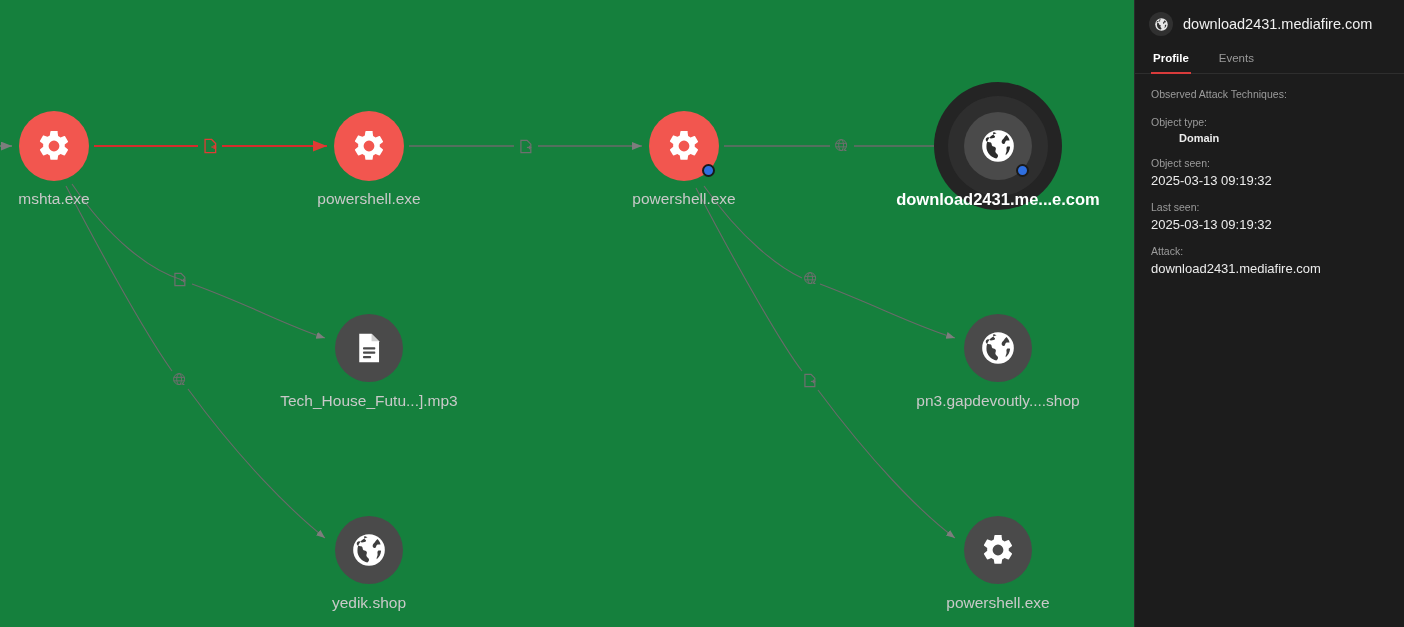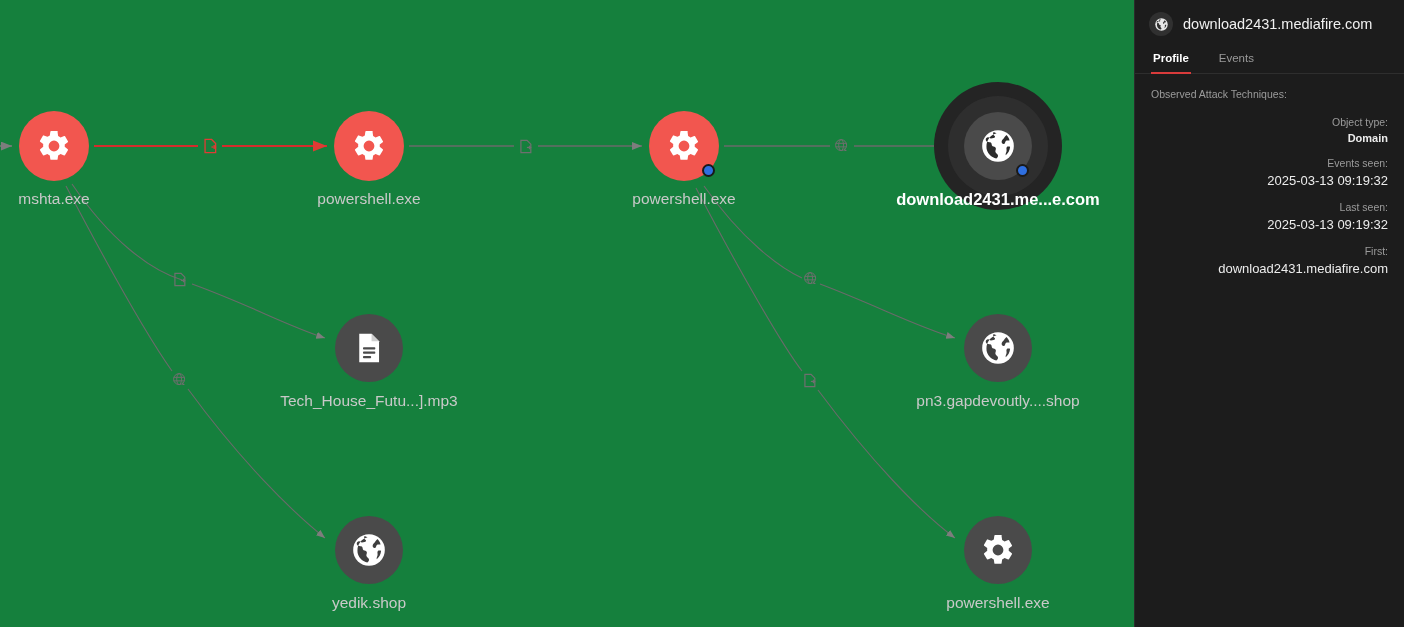--- a/index.html
+++ b/index.html
@@ -99,21 +99,21 @@
     padding: 6px 2px 8px 2px;
     font-size: 11.5px;
     color: #9a9a9a;
     cursor: pointer;
     border-bottom: 2px solid transparent;
     margin-bottom: -1px;
   }
   .panel-tab.active { color: #ffffff; font-weight: bold; border-bottom-color: #d93b3b; }
 
   #panel-body { padding: 14px 16px 0 16px; }
-  .field { margin-bottom: 13px; text-align: right; }
+  .field { margin-bottom: 13px; }
   .field-label { color: #9b9b9b; font-size: 10.5px; margin-bottom: 4px; }
   .field-value { color: #ececec; font-size: 13px; word-break: break-all; }
   .field-value.bold { font-weight: bold; font-size: 11px; padding-left: 28px; }
   .oat-line { color: #9b9b9b; font-size: 10.5px; margin-bottom: 16px; }
 </style>
 </head>
 <body>
 
 <div id="app">
 
@@ -340,29 +340,29 @@
 
     <div id="panel-body">
       <div class="oat-line">Observed Attack Techniques:</div>
 
       <div class="field">
         <div class="field-label">Object type:</div>
         <div class="field-value bold">Domain</div>
       </div>
 
       <div class="field">
-        <div class="field-label">Events seen:</div>
+        <div class="field-label">Object seen:</div>
         <div class="field-value">2025-03-13 09:19:32</div>
       </div>
 
       <div class="field">
         <div class="field-label">Last seen:</div>
         <div class="field-value">2025-03-13 09:19:32</div>
       </div>
 
       <div class="field">
-        <div class="field-label">First:</div>
+        <div class="field-label">Attack:</div>
         <div class="field-value">download2431.mediafire.com</div>
       </div>
 
     </div>
   </div>
 </div>
 
 </body></html>

